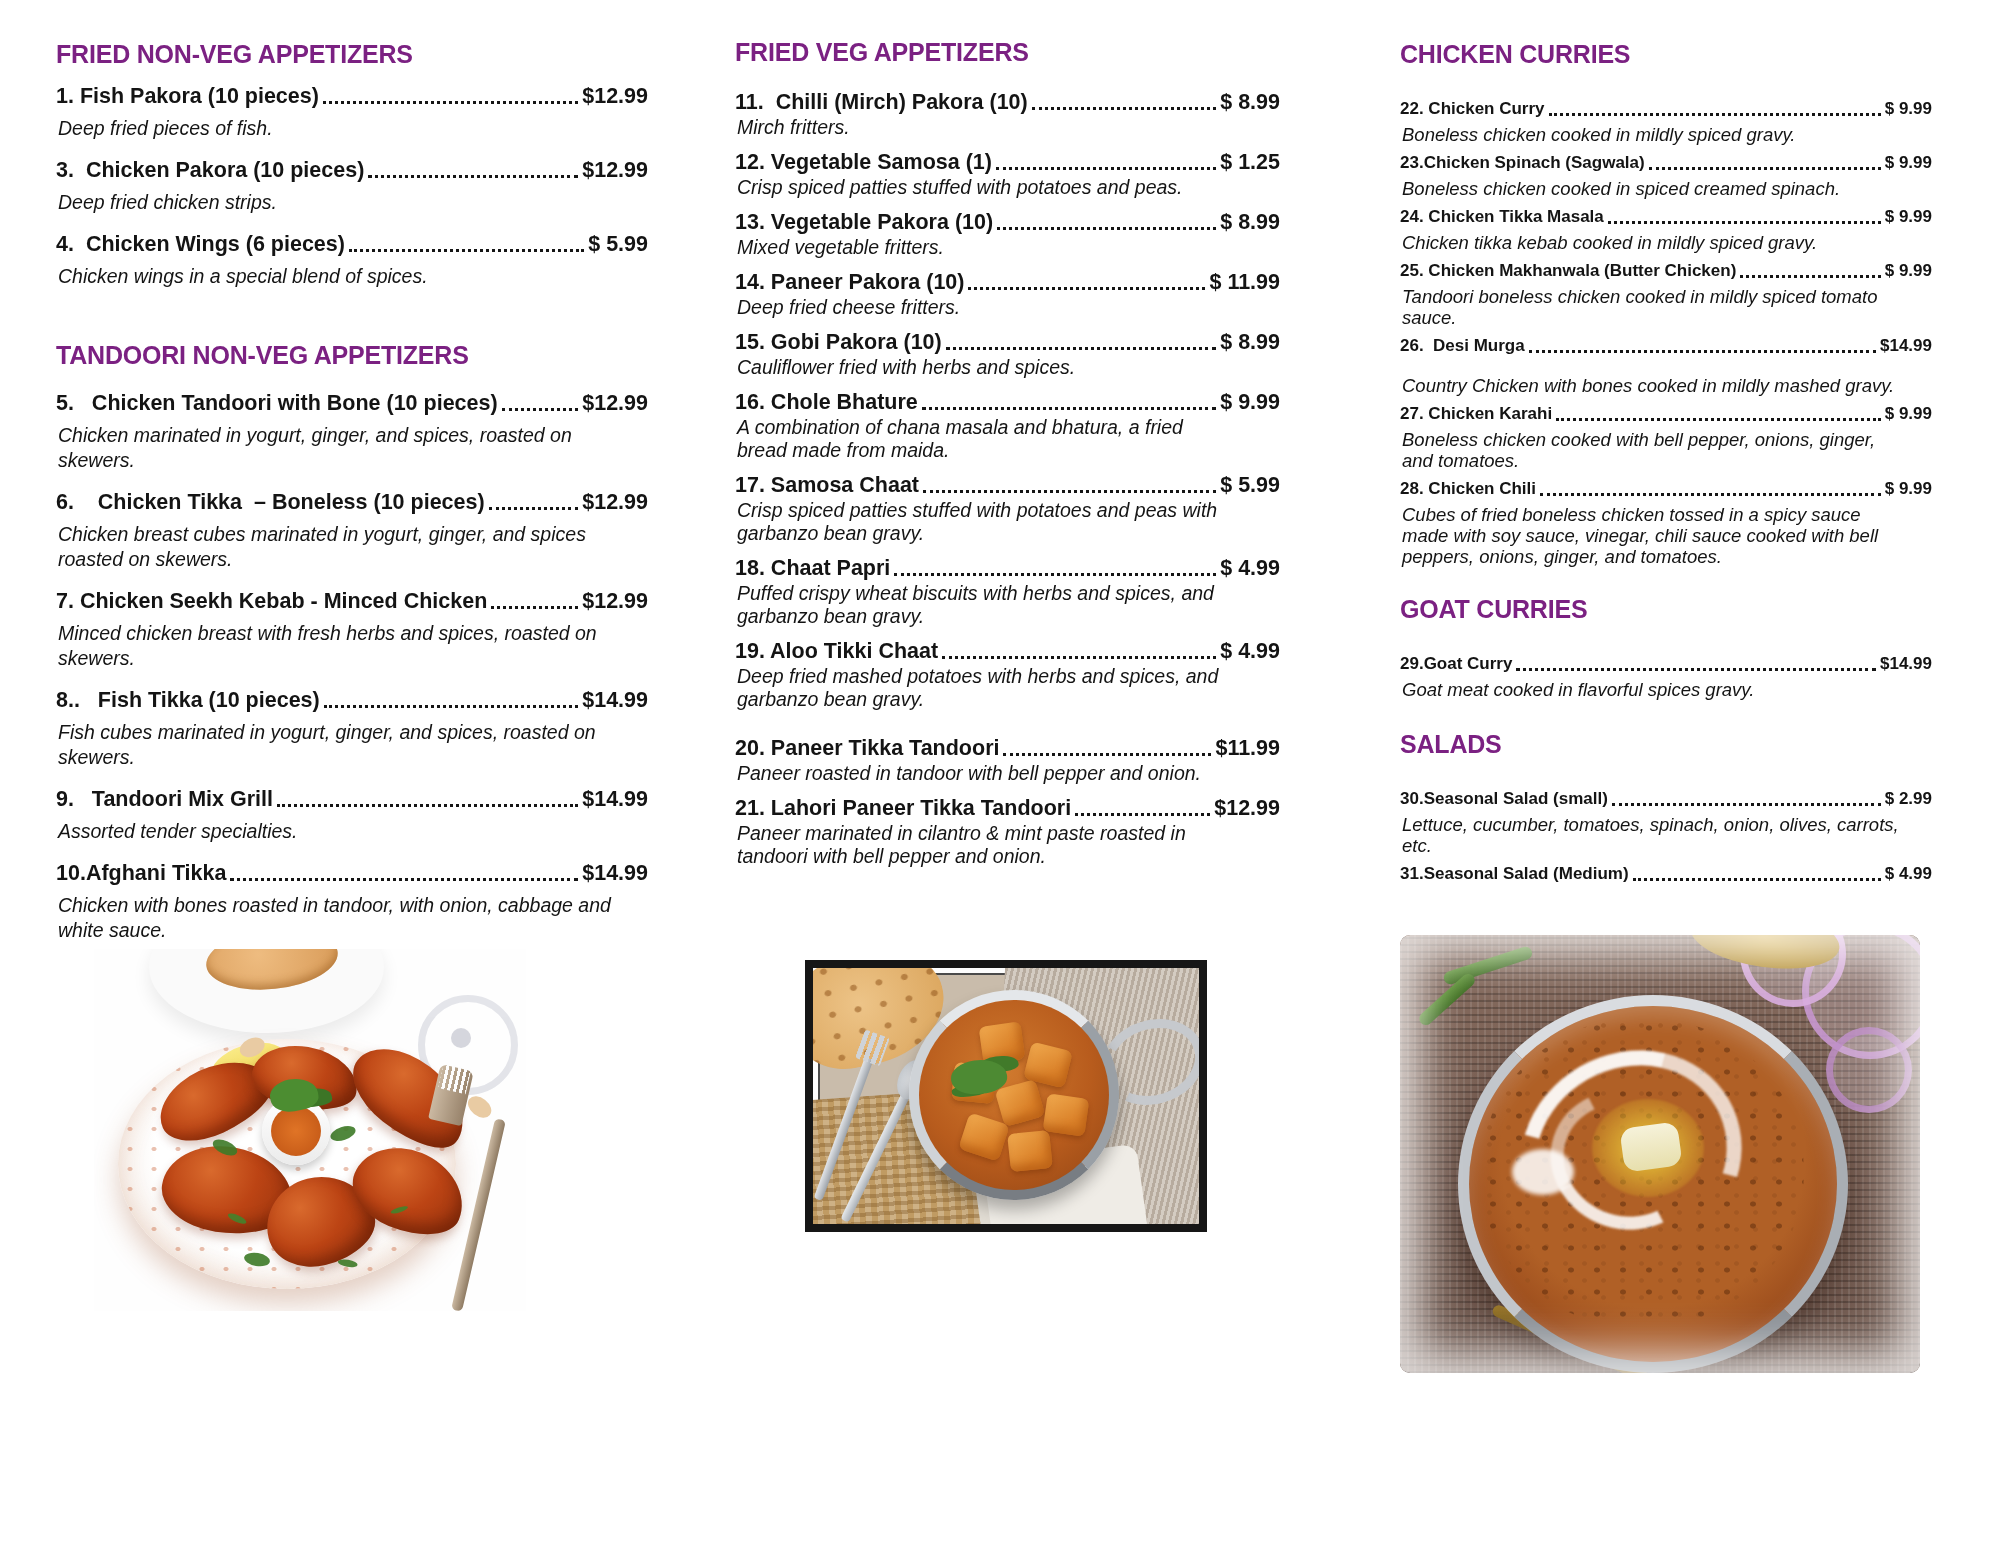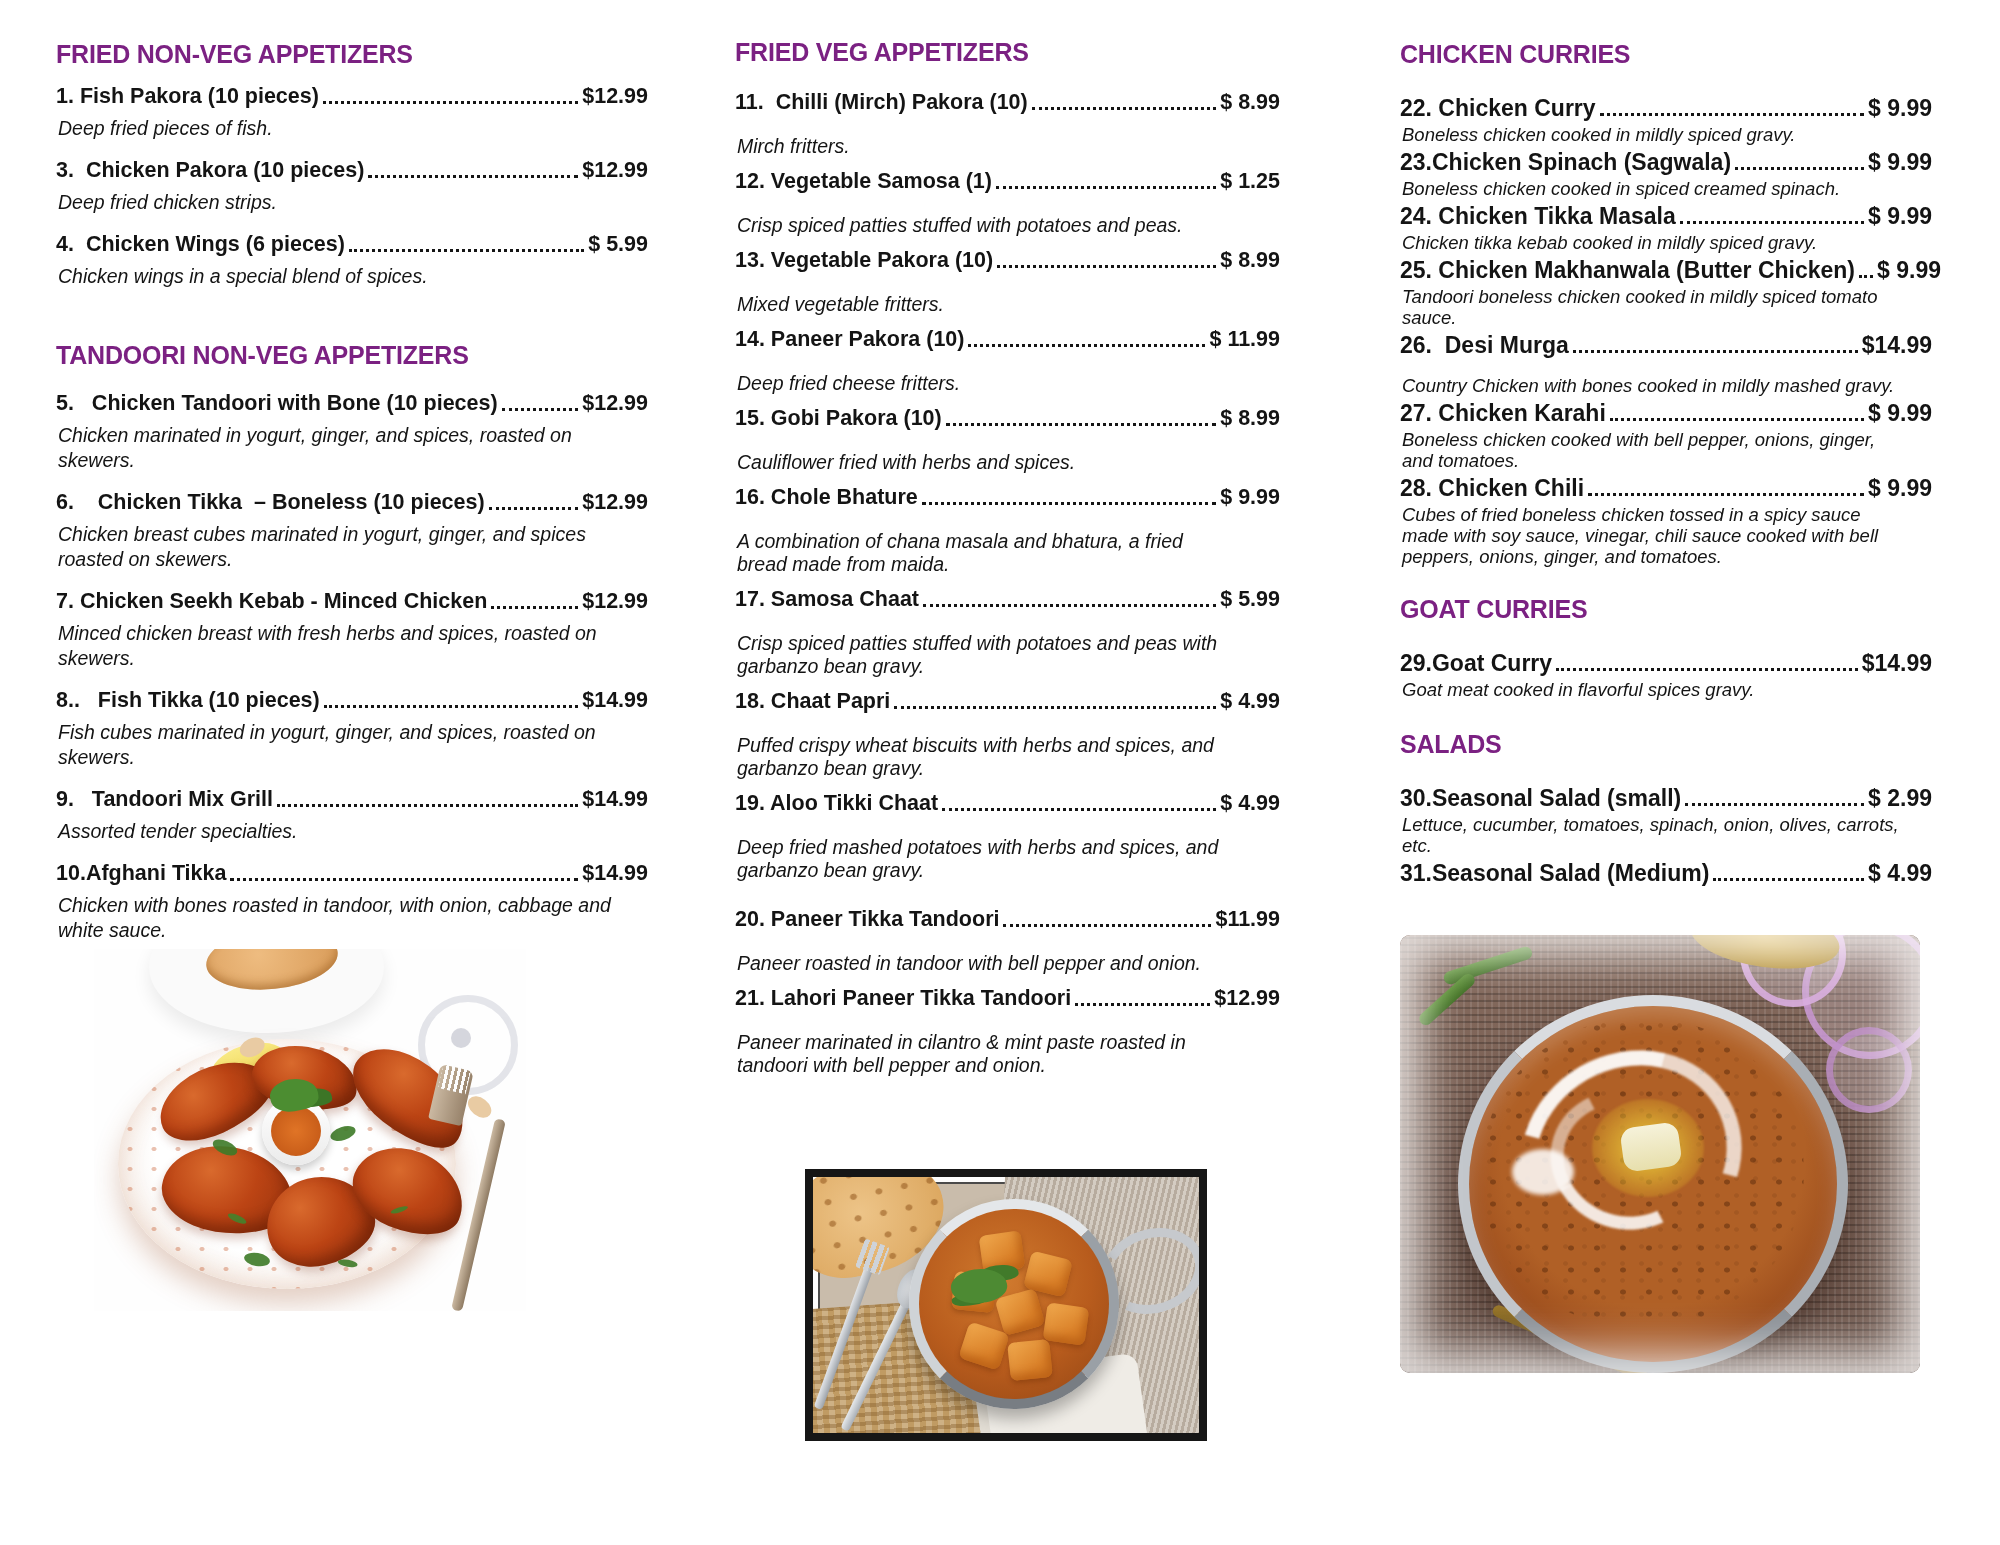--- a/index.html
+++ b/index.html
@@ -29,28 +29,28 @@
   #col0 .menu-item { margin-top:16px; }
   #col0 .menu-item:first-child { margin-top:14px; }
   #col0 .item-desc { margin-top:6px; }
   #col0 .sec-0-1 { margin-top:52px; }
   #col0 .sec-0-1 .menu-item:first-child { margin-top:20px; }
 
   
   #col1 .sec-1-0 { margin-top:38px; }
   #col1 .menu-item { margin-top:10px; }
   #col1 .menu-item:first-child { margin-top:22px; }
-  #col1 .item-desc { margin-top:19px; line-height:23px; max-width:500px; }
+  #col1 .item-desc { margin-top:0; line-height:23px; max-width:500px; }
   #col1 .sec-1-1 { margin-top:24px; }
 
   
   #col2 .sec-2-0 { margin-top:40px; }
   #col2 .menu-item { margin-top:4px; }
   #col2 .menu-item:first-child { margin-top:26px; }
-  #col2 .item-name, #col2 .item-price { font-size:23px; }
+  #col2 .item-name, #col2 .item-price { font-size:17px; }
   #col2 .item-desc { margin-top:2px; font-size:18.5px; line-height:21px; max-width:508px; }
   #col2 .sec-2-1 { margin-top:28px; }
   #col2 .sec-2-2 { margin-top:30px; }
   #col2 .sec-2-0 .menu-item:nth-child(5) .item-desc { margin-top:16px; }
 
   
   .photo1 { position:relative; width:432px; height:362px; margin:6px 0 0 38px;
             background:#fefefe; overflow:hidden; }
   .p1-sideplate { position:absolute; left:55px; top:-48px; width:235px; height:132px;
     background:#fafafa; border-radius:50%; box-shadow:0 10px 18px rgba(0,0,0,0.08); }

